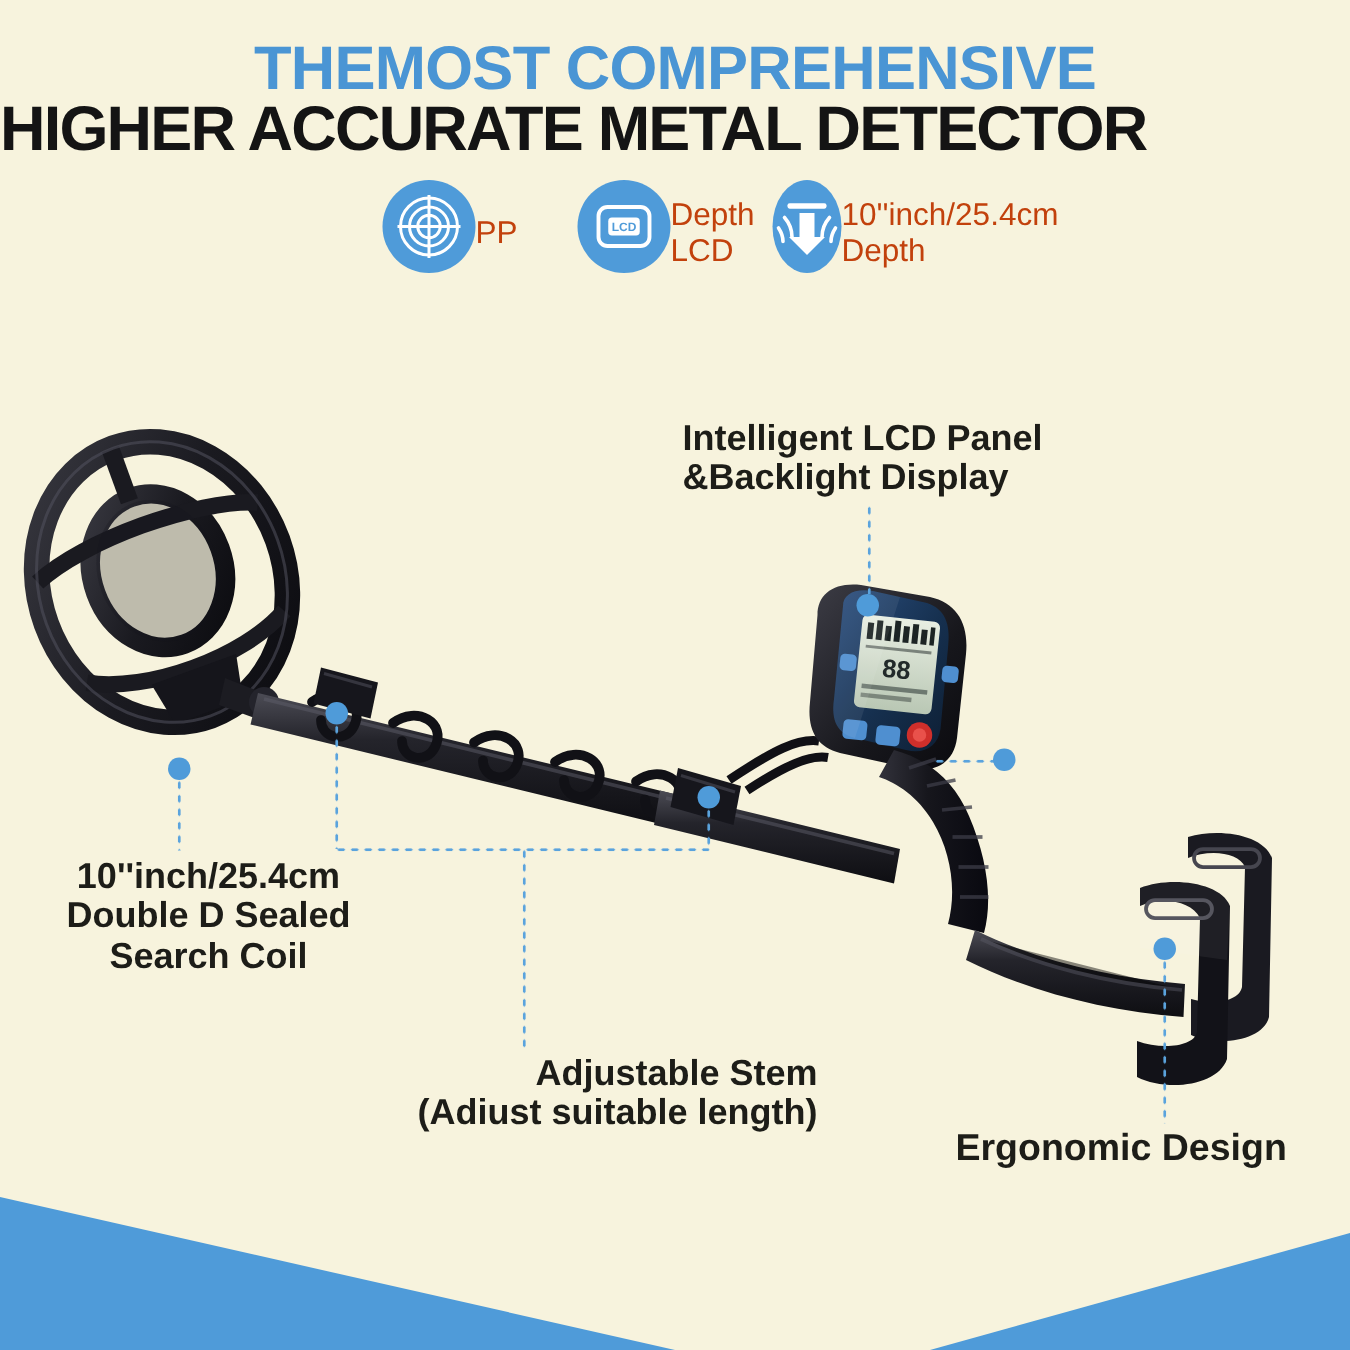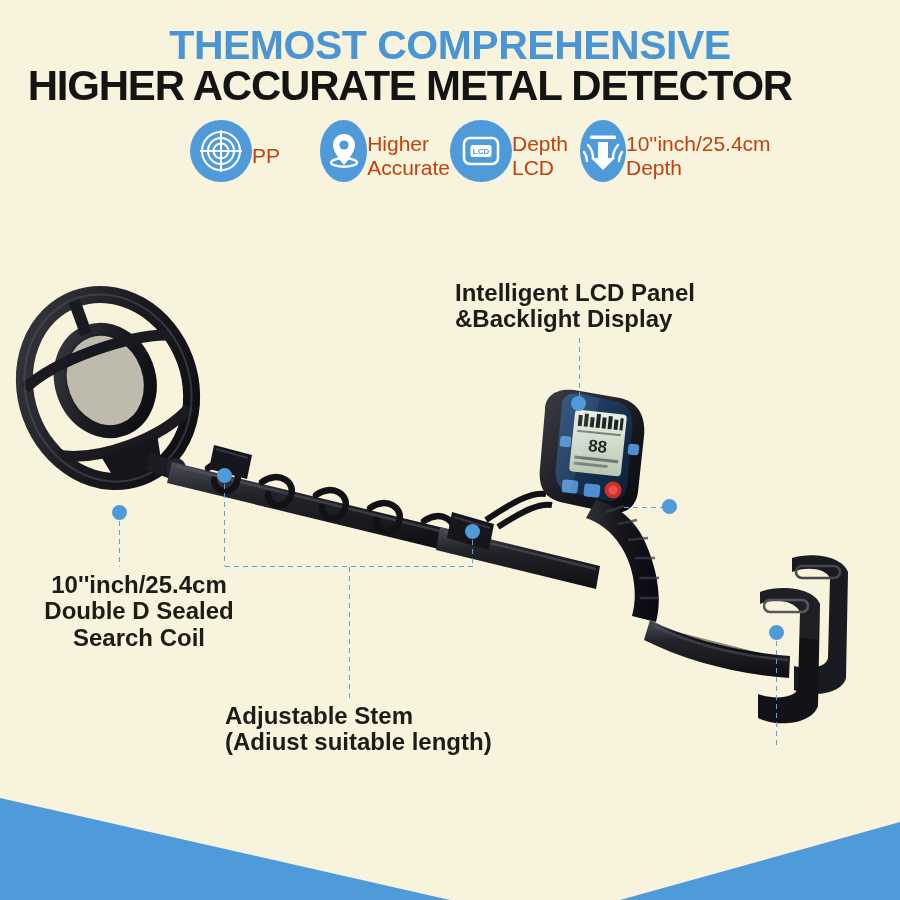--- a/index.html
+++ b/index.html
@@ -29,21 +29,21 @@
     font-weight: bold;
     letter-spacing: -0.5px;
     color: #4a95d4;
     white-space: nowrap;
   }
   .headline-main {
     position: absolute;
     top: 62px;
     left: 0;
     width: 792px;
-    text-align: right;
+    text-align: left;
     font-size: 42px;
     font-weight: bold;
     letter-spacing: -1.2px;
     color: #141414;
     white-space: nowrap;
   }
 
   
   .features {
     position: absolute;
@@ -96,21 +96,21 @@
     top: 572px;
     left: 14px;
     width: 250px;
     text-align: center;
     font-size: 24px;
   }
   #callout-stem {
     top: 703px;
     left: 225px;
     width: 320px;
-    text-align: left;
+    text-align: right;
     font-size: 24px;
   }
   #callout-jack {
     top: 495px;
     left: 684px;
     font-size: 25px;
     white-space: nowrap;
   }
   #callout-ergo {
     top: 752px;
@@ -191,31 +191,20 @@
           </g>
           <g stroke="#ffffff" stroke-width="2">
             <line x1="23" y1="2" x2="23" y2="44"></line>
             <line x1="2" y1="23" x2="44" y2="23"></line>
           </g>
         </svg>
       </div>
       <div class="feature-label">PP</div>
     </div>
 
-    <div class="feature">
-      <div class="feature-circle">
-        <svg width="44" height="44" viewBox="0 0 44 44">
-          <path d="M22 5c-6.1 0-11 4.9-11 11 0 8 11 20 11 20s11-12 11-20c0-6.1-4.9-11-11-11z" fill="#ffffff"></path>
-          <circle cx="22" cy="16" r="4.6" fill="#4f9bd9"></circle>
-          <ellipse cx="22" cy="33.5" rx="13" ry="4.2" fill="none" stroke="#ffffff" stroke-width="2.4"></ellipse>
-        </svg>
-      </div>
-      <div class="feature-label">Higher
-Accurate</div>
-    </div>
 
     <div class="feature">
       <div class="feature-circle">
         <svg width="44" height="44" viewBox="0 0 44 44">
           <rect x="5" y="9" width="34" height="26" rx="6" fill="none" stroke="#ffffff" stroke-width="2.6"></rect>
           <rect x="11.5" y="16" width="21" height="12" rx="2.5" fill="#ffffff"></rect>
           <text x="22" y="25.3" font-family="'Liberation Sans',sans-serif" font-size="8" font-weight="bold" fill="#4f9bd9" text-anchor="middle">LCD</text>
         </svg>
       </div>
       <div class="feature-label">Depth
@@ -410,17 +399,18 @@
   <div class="leader-dot" style="left:769px; top:625px;"></div>
   <div class="leader-v" style="left:775px; top:639px; height:110px;"></div>
 
   <div class="callout" id="callout-lcd">Intelligent LCD Panel
 &amp;Backlight Display</div>
   <div class="callout" id="callout-coil">10''inch/25.4cm
 Double D Sealed
 Search Coil</div>
   <div class="callout" id="callout-stem">Adjustable Stem
 (Adiust suitable length)</div>
+  <div class="callout" id="callout-ergo">Ergonomic Design</div>
 
   <div class="bottom-band"></div>
   <div class="bottom-chevron"></div>
 
 </div>
 
 </body></html>

